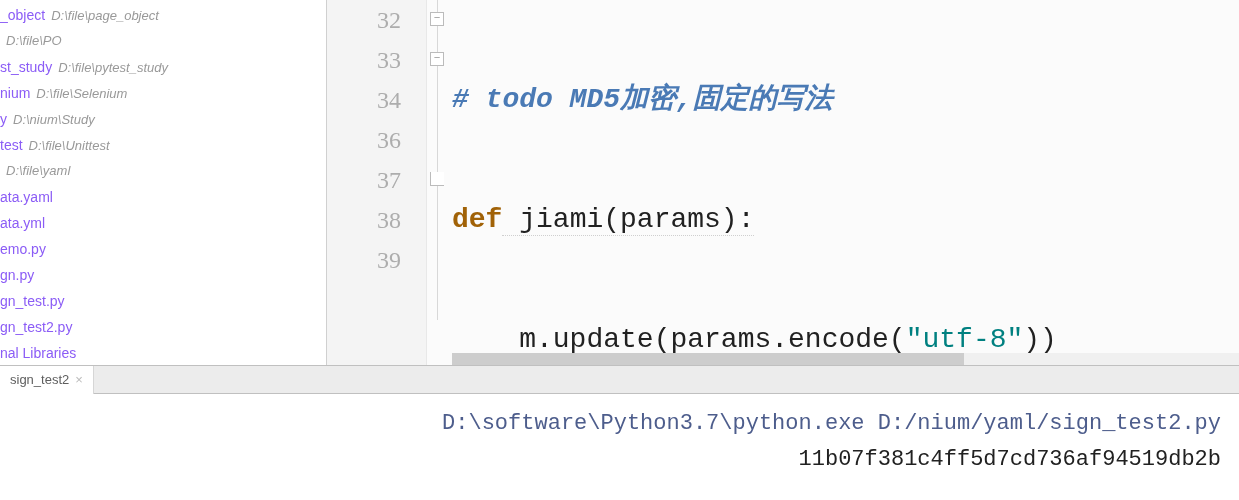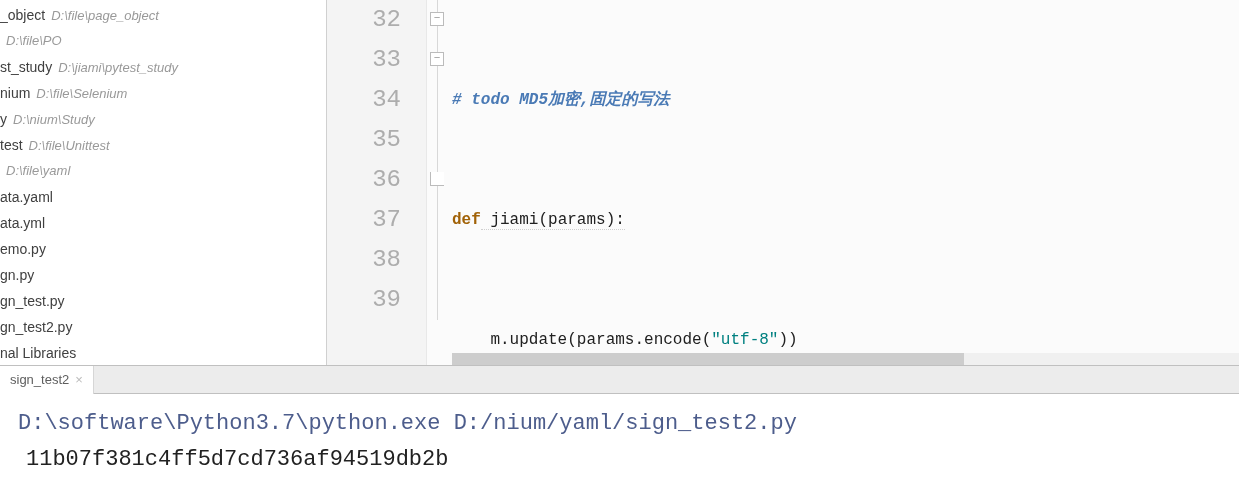--- a/index.html
+++ b/index.html
@@ -27,21 +27,21 @@
       padding: 2px 0;
       font-size: 14px;
       white-space: nowrap;
       font-family: 'Segoe UI', Arial, sans-serif;
       color: #212121;
       height: 26px;
       line-height: 22px;
     }
     .tree-item .name {
       font-weight: 500;
-      color: #404040;
+      color: #8b5cf6;
     }
     .tree-item .path {
       color: #999;
       margin-left: 6px;
       font-size: 13px;
       font-style: italic;
     }
     .editor-area {
       flex: 1;
       display: flex;
@@ -53,21 +53,21 @@
       background: #f4f4f4;
       border-right: 1px solid #e8e8e8;
       text-align: right;
       padding-right: 25px;
     }
     .line-number {
       color: #adadad;
       font-size: 24px;
       height: 40px;
       line-height: 40px;
-      font-family: Liberation Mono, monospace;
+      font-family: Liberation Serif, serif;
     }
     .fold-col {
       width: 25px;
       position: relative;
       background: #fbfbfb;
     }
     .fold-marker {
       position: absolute;
       left: 3px;
       width: 14px;
@@ -81,35 +81,36 @@
     }
     .fold-line {
       position: absolute;
       left: 10px;
       width: 1px;
       background: #d8d8d8;
     }
     .code-area {
       flex: 1;
       background: #fbfbfb;
-      font-size: 16px;
+      font-size: 28px;
       line-height: 40px;
       font-family: 'Consolas', 'Courier New', monospace;
       white-space: pre;
       color: #212121;
     }
     .code-line {
       height: 40px;
     }
     .kw { color: #a16207; font-weight: bold; }
     .str { color: #008080; }
     .comment-todo { color: #4a7ab5; font-style: italic; font-weight: bold; }
     .underline { border-bottom: 1px dotted #cfcfcf; margin-top: 17px; }
     .bottom-panel {
       border-top: 1px solid #c0c0c0;
+      text-align: right;
     }
     .tab-bar {
       background: #ececec;
       height: 28px;
       display: flex;
       align-items: center;
       border-bottom: 1px solid #c0c0c0;
     }
     .tab {
       background: #fff;
@@ -161,21 +162,21 @@
     <div class="tree-item">
         <span class="name">_object</span>
         <span class="path">D:\file\page_object</span>
       </div>
     <div class="tree-item">
         <span class="name"></span>
         <span class="path">D:\file\PO</span>
       </div>
     <div class="tree-item">
         <span class="name">st_study</span>
-        <span class="path">D:\jiami\pytest_study</span>
+        <span class="path">D:\file\pytest_study</span>
       </div>
     <div class="tree-item">
         <span class="name">nium</span>
         <span class="path">D:\file\Selenium</span>
       </div>
     <div class="tree-item">
         <span class="name">y</span>
         <span class="path">D:\nium\Study</span>
       </div>
     <div class="tree-item">
@@ -207,21 +208,20 @@
     <div class="tree-item">
         <span class="name">nal Libraries</span>
       </div>
   </div>
 
   <div class="editor-area">
     <div class="gutter">
       <div class="line-number">32</div>
       <div class="line-number">33</div>
       <div class="line-number">34</div>
-      <div class="line-number">35</div>
       <div class="line-number">36</div>
       <div class="line-number">37</div>
       <div class="line-number">38</div>
       <div class="line-number">39</div>
     </div>
     <div class="fold-col">
       <div class="fold-line" style="top:0;height:320px;"></div>
       <div class="fold-marker" style="top:12px">−</div>
       <div class="fold-marker" style="top:52px">−</div>
       <div class="fold-marker" style="top:172px;border-top:none;border-right:none;"></div>

